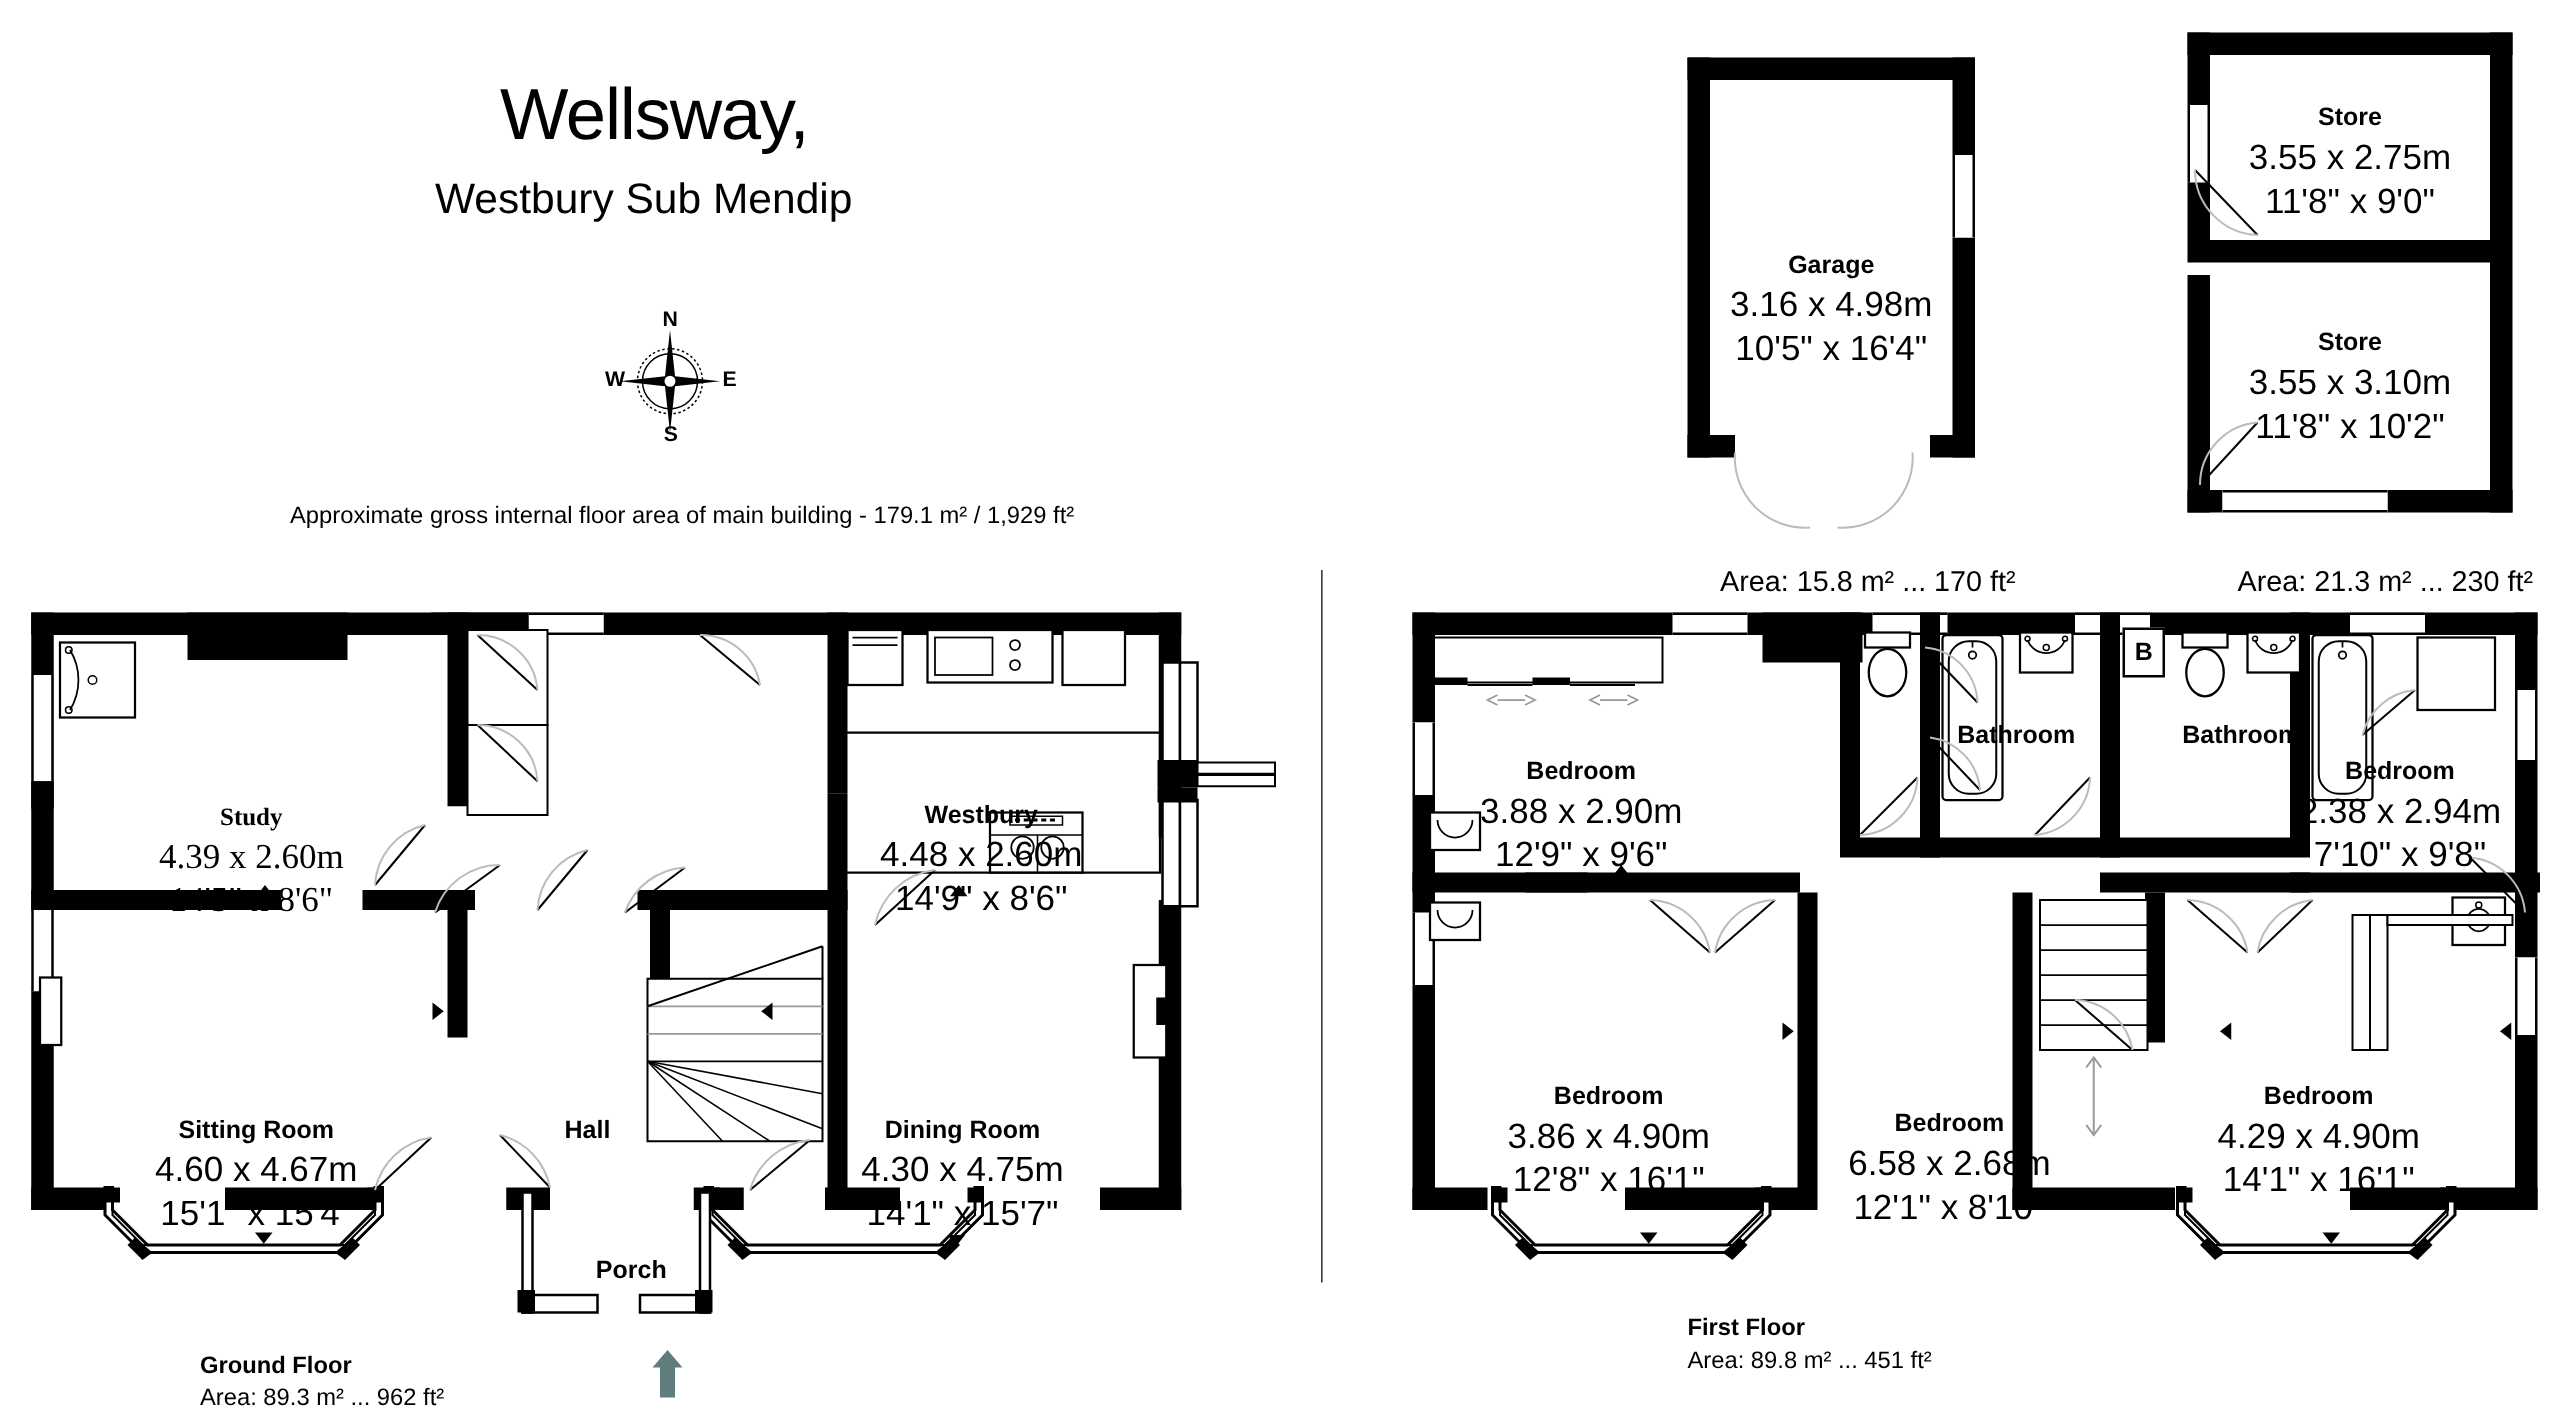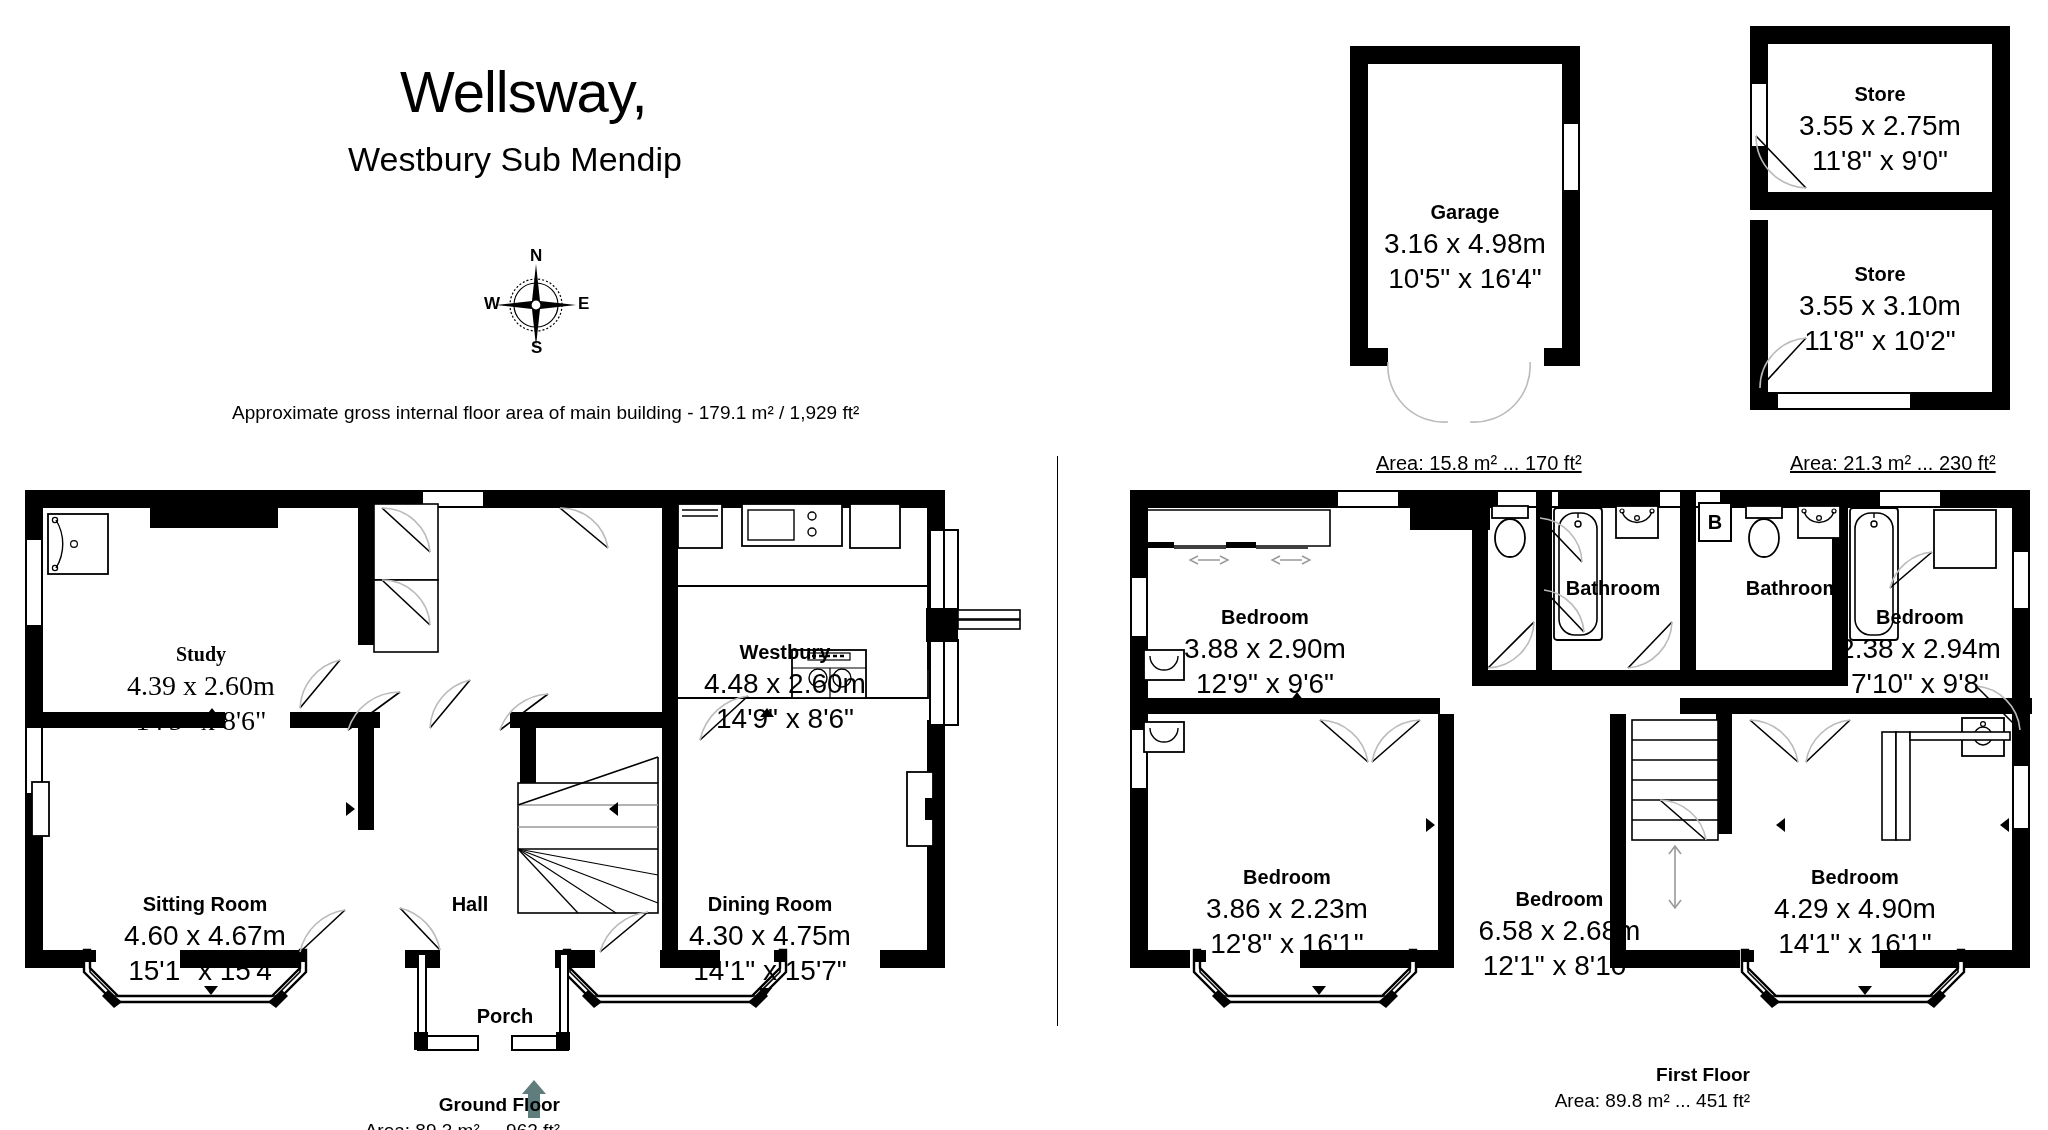--- a/index.html
+++ b/index.html
@@ -6,24 +6,24 @@
   body{width:2048px;height:1130px;position:relative;overflow:hidden;
        font-family:"Liberation Sans",sans-serif;color:#000;}
   .abs{position:absolute;}
   .w{background:#000;position:absolute;}
   .room-label{position:absolute;text-align:center;line-height:1.28;white-space:nowrap;}
   .room-label .nm{font-weight:bold;font-size:20px;}
   .room-label .dm{font-size:28px;}
   .title{position:absolute;font-size:58px;font-weight:normal;letter-spacing:-1px;}
   .subtitle{position:absolute;font-size:34px;font-weight:normal;}
   .areanote{position:absolute;font-size:19px;}
-  .floorcap{position:absolute;text-align:right;white-space:nowrap;margin-top:12px;}
+  .floorcap{position:absolute;text-align:left;white-space:nowrap;}
   .floorcap .fl{font-weight:bold;font-size:19px;line-height:1.35;}
   .floorcap .ar{font-size:19px;line-height:1.35;}
-  .smallcap{position:absolute;font-size:20px;white-space:nowrap;text-decoration:underline;}
+  .smallcap{position:absolute;font-size:23px;white-space:nowrap;}
   .divider{position:absolute;background:#000;width:1px;}
   svg{display:block;overflow:visible;}
   .arrow{position:absolute;width:0;height:0;}
   .ar-d{border-left:7px solid transparent;border-right:7px solid transparent;border-top:9px solid #000;}
   .ar-u{border-left:7px solid transparent;border-right:7px solid transparent;border-bottom:9px solid #000;}
   .ar-l{border-top:7px solid transparent;border-bottom:7px solid transparent;border-right:9px solid #000;}
   .ar-r{border-top:7px solid transparent;border-bottom:7px solid transparent;border-left:9px solid #000;}
   .bbox{position:absolute;border:2px solid #000;background:#fff;display:flex;align-items:center;justify-content:center;font-weight:bold;font-size:20px;box-sizing:border-box;}
   .win{position:absolute;background:#fff;border-top:2px solid #000;border-bottom:2px solid #000;box-sizing:border-box;}
   .winv{position:absolute;background:#fff;border-left:2px solid #000;border-right:2px solid #000;box-sizing:border-box;}
@@ -563,21 +563,21 @@
   <div class="room-label" style="left:588px;top:96px;width:170px;">
     <div class="nm">Bathroom</div>
   </div>
   <div class="room-label" style="left:685px;top:125px;width:230px;">
     <div class="nm">Bedroom</div>
     <div class="dm">2.38 x 2.94m</div>
     <div class="dm">7'10" x 9'8"</div>
   </div>
   <div class="room-label" style="left:52px;top:385px;width:230px;">
     <div class="nm">Bedroom</div>
-    <div class="dm">3.86 x 2.23m</div>
+    <div class="dm">3.86 x 4.90m</div>
     <div class="dm">12'8" x 16'1"</div>
   </div>
   <div class="room-label" style="left:332px;top:407px;width:215px;">
     <div class="nm">Bedroom</div>
     <div class="dm">6.58 x 2.68m</div>
     <div class="dm">12'1" x 8'10"</div>
   </div>
   <div class="room-label" style="left:620px;top:385px;width:230px;">
     <div class="nm">Bedroom</div>
     <div class="dm">4.29 x 4.90m</div>

